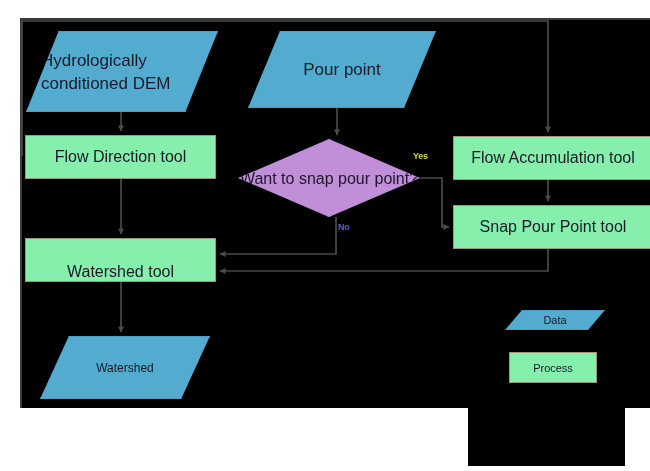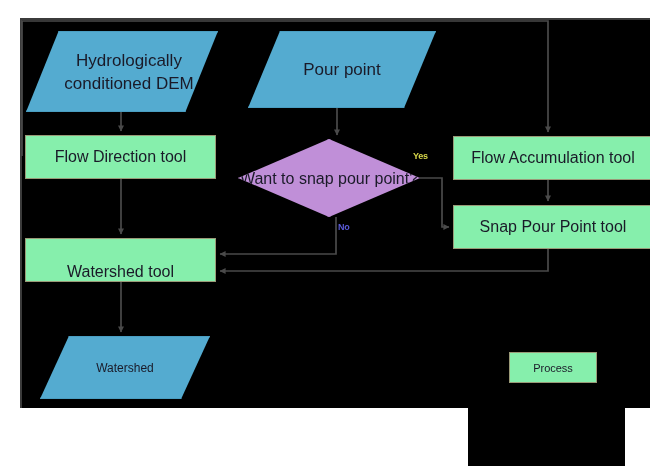--- a/index.html
+++ b/index.html
@@ -85,21 +85,21 @@
   .skew-data  { clip-path: polygon(17% 0%, 100% 0%, 83% 100%, 0% 100%); }
   .skew-diamond { clip-path: polygon(50% 0%, 100% 50%, 50% 100%, 0% 50%); }
 
   
   #n-dem {
     left: 26px; top: 31px; width: 192px; height: 81px;
     font-size: 17px; line-height: 23px;
     padding-left: 14px;
     justify-content: flex-start;
   }
-  #n-dem .txt { text-align: center; }
+  #n-dem .txt { text-align: left; }
 
   #n-pour {
     left: 248px; top: 31px; width: 188px; height: 77px;
     font-size: 17px;
   }
 
   #n-flowdir {
     left: 25px; top: 135px; width: 191px; height: 44px;
     font-size: 16px;
   }
@@ -222,19 +222,22 @@
     <span class="txt">Watershed tool</span>
   </div>
 
   <div class="node data-shape skew-data" id="n-watershed">
     <span class="txt">Watershed</span>
   </div>
 
   <div class="edge-label" id="lbl-yes">Yes</div>
   <div class="edge-label" id="lbl-no">No</div>
 
+  <div class="node data-shape skew-data" id="lg-data">
+    <span class="txt">Data</span>
+  </div>
 
   <div class="node proc" id="lg-proc">
     <span class="txt">Process</span>
   </div>
 
 
 </div>
 
 </body></html>

